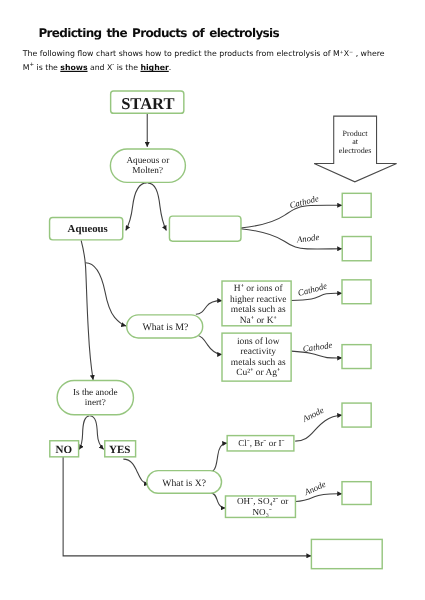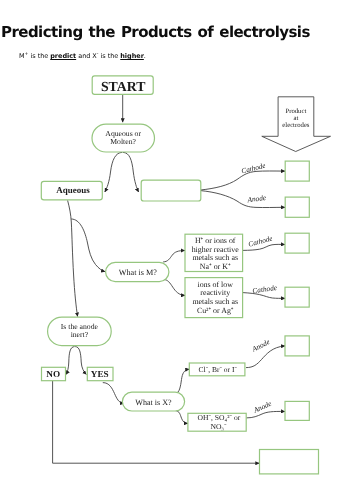--- a/index.html
+++ b/index.html
@@ -1,39 +1,40 @@
 <!DOCTYPE html>
 <html><head>
 <meta charset="utf-8">
 <style>
   html,body{margin:0;padding:0;background:#ffffff;}
   body{width:354px;height:500px;overflow:hidden;
        font-family:"Liberation Serif",serif;-webkit-font-smoothing:antialiased;text-rendering:geometricPrecision;}
   #page{position:relative;width:354px;height:500px;background:#fff;}
-  .hdr-title{position:absolute;left:1px;top:22.5px;font-family:"DejaVu Sans",sans-serif;
-    font-weight:bold;font-size:15px;letter-spacing:-0.55px;word-spacing:1.3px;color:#0d0d0d;white-space:nowrap;text-align:right;}
+  .hdr-title{position:absolute;left:32px;top:22.5px;font-family:"DejaVu Sans",sans-serif;
+    font-weight:bold;font-size:10px;letter-spacing:-0.55px;word-spacing:1.3px;color:#0d0d0d;white-space:nowrap;text-align:right;}
   .hdr-l1{position:absolute;left:19px;top:41px;font-family:"DejaVu Sans",sans-serif;
     font-size:6.5px;color:#0d0d0d;white-space:nowrap;}
   .hdr-l2{position:absolute;left:19px;top:52px;font-family:"DejaVu Sans",sans-serif;
     font-size:6.5px;color:#0d0d0d;white-space:nowrap;letter-spacing:-0.03px;}
   .hdr-l1 sup,.hdr-l2 sup{font-size:4.6px;vertical-align:super;line-height:0;}
   .hdr-l2 u{text-decoration:underline;font-weight:bold;text-underline-offset:0.5px;}
   svg#flow{position:absolute;left:0;top:0;width:354px;height:500px;}
   .nb{fill:#ffffff;stroke:#96C67F;stroke-width:1.2;}
   .lnk{fill:none;stroke:#414141;stroke-width:0.9;}
   .ntxt{font-family:"Liberation Serif",serif;fill:#1a1a1a;text-anchor:middle;}
   .elab{font-family:"Liberation Serif",serif;font-style:italic;fill:#1a1a1a;text-anchor:middle;}
 </style>
 </head>
 <body>
 
 <div id="page">
   <div class="hdr-title">Predicting the Products of electrolysis</div>
+  <div class="hdr-l1">The following flow chart shows how to predict the products from electrolysis of M⁺X⁻ , where</div>
   <div class="hdr-l2">
-    <span>M</span><sup>+</sup><span> is the </span><u>predict</u><span> and X</span><sup>-</sup><span> is the </span><u>higher</u><span>.</span>
+    <span>M</span><sup>+</sup><span> is the </span><u>shows</u><span> and X</span><sup>-</sup><span> is the </span><u>higher</u><span>.</span>
   </div>
 
   <svg id="flow" viewBox="0 0 354 500">
     <defs>
       <marker id="ah" viewBox="0 0 10 10" refX="9.6" refY="5" markerWidth="4.6" markerHeight="4.6" orient="auto">
         <path d="M 0 0 L 10 5 L 0 10 z" fill="#222"></path>
       </marker>
     </defs>
 
     <g>

